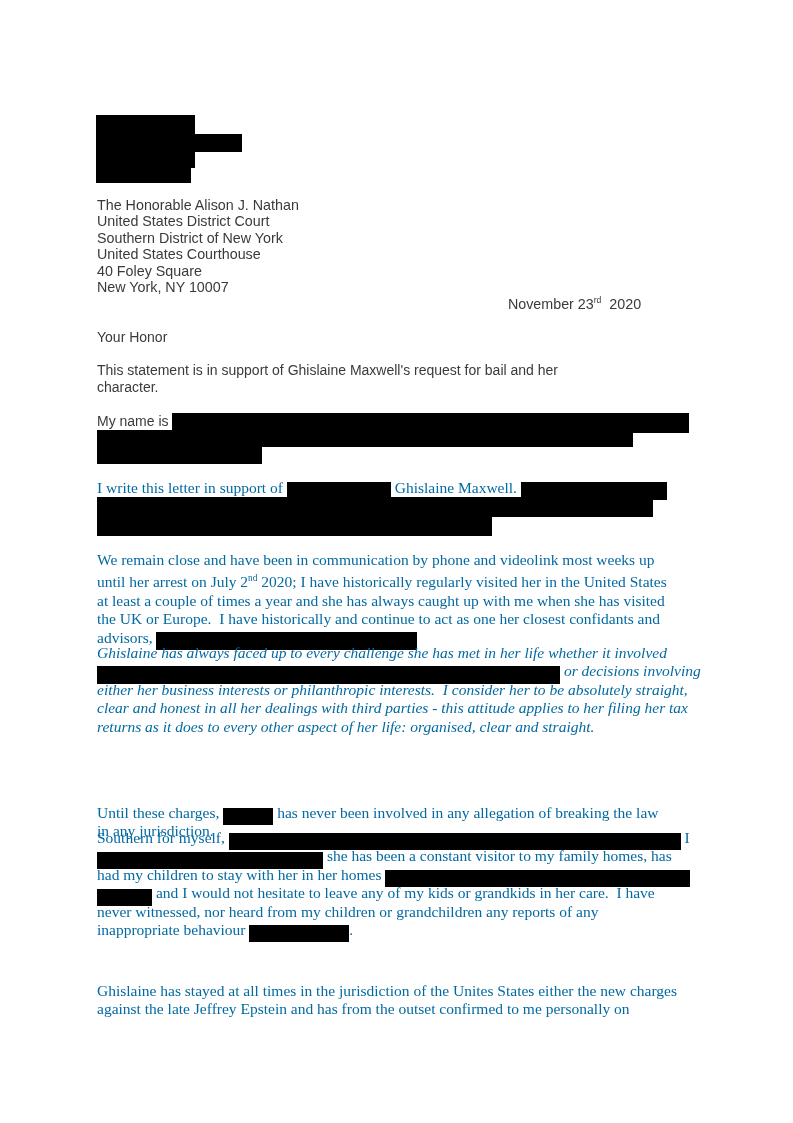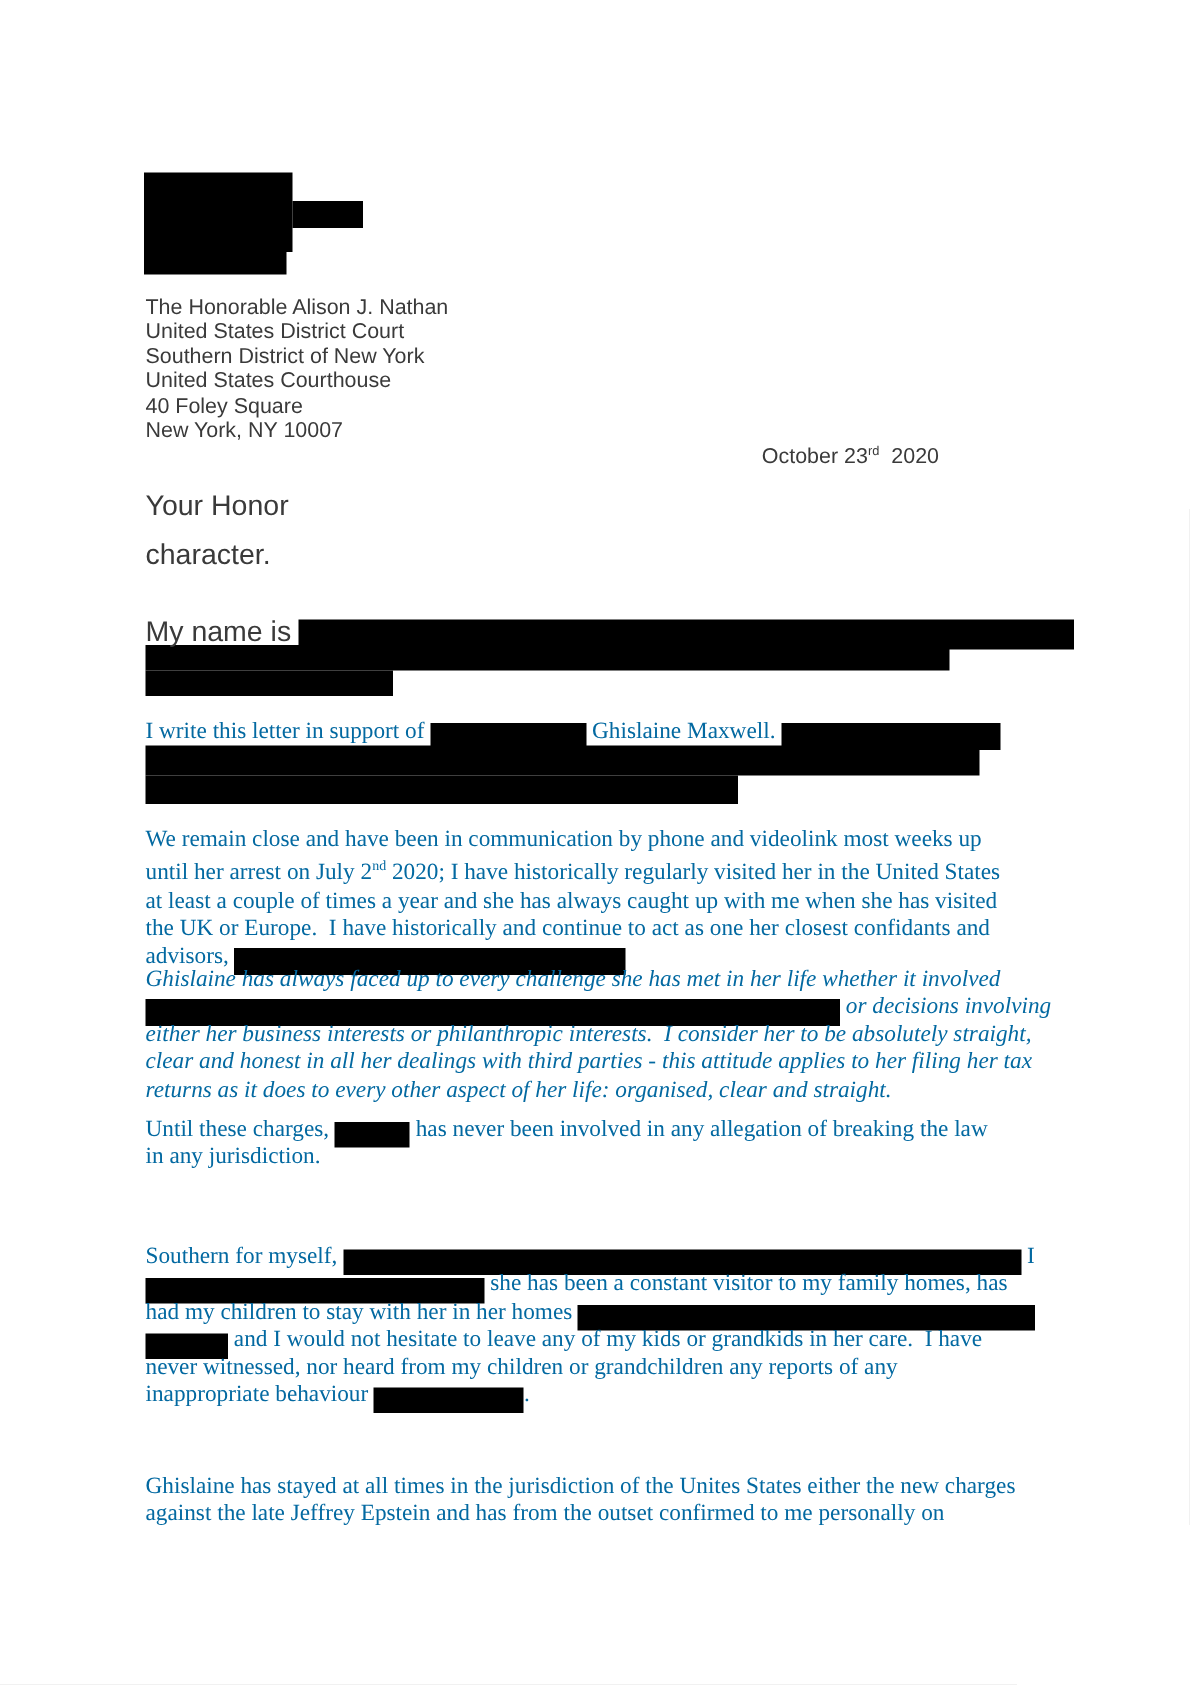--- a/index.html
+++ b/index.html
@@ -7,21 +7,21 @@
     position:relative;
     width:793px; height:1123px;
     margin:0 auto;
     background:#ffffff;
     overflow:hidden;
   }
   .sans { font-family:"Liberation Sans", sans-serif; color:#3a3a3a; }
   .serif { font-family:"Liberation Serif", serif; color:#0369a1; }
   .block { position:absolute; left:97px; }
   .line { white-space:pre; }
-  .sans .line { font-size:19px; line-height:17.2px; }
+  .sans .line { font-size:14px; line-height:17.2px; }
   .serif .line { font-size:15.5px; line-height:18.4px; }
   .addr .line { font-size:14.3px; line-height:16.4px; }
   sup { font-size:0.6em; vertical-align:super; letter-spacing:0; }
   .redact {
     display:inline-block;
     background:#000;
     vertical-align:bottom;
     margin-bottom:-3px;
   }
   .redact.rblock { display:block; vertical-align:initial; margin:0; }
@@ -42,29 +42,30 @@
   <div class="block sans addr" style="top:197px;">
     <div class="line">The Honorable Alison J. Nathan</div>
     <div class="line">United States District Court</div>
     <div class="line">Southern District of New York</div>
     <div class="line">United States Courthouse</div>
     <div class="line">40 Foley Square</div>
     <div class="line">New York, NY 10007</div>
   </div>
 
   <div class="date sans" style="left:492px;top:279px;">
-    <span>October 23</span><sup>rd</sup><span>  2020</span>
+    <span>November 23</span><sup>rd</sup><span>  2020</span>
   </div>
 
   <div class="block sans" style="top:329px;">
     <div class="line">Your Honor</div>
   </div>
 
   <div id="blocks-mount">
       <div class="block sans" style="top: 362px;">
+        <div class="line"><span>This statement is in support of Ghislaine Maxwell's request for bail and her</span></div>
         <div class="line"><span>character.</span></div>
       </div>
       <div class="block sans" style="top: 413px;">
         <div class="line"><span>My name is </span><span class="redact" style="width: 517px; height: 20px; background: rgb(0, 0, 0);"></span></div>
         <div class="line"><span class="redact rblock" style="width: 536px; height: 17px; background: rgb(0, 0, 0);"></span></div>
         <div class="line"><span class="redact rblock" style="width: 165px; height: 17px; background: rgb(0, 0, 0);"></span></div>
       </div>
       <div class="block serif" style="top: 479px;">
         <div class="line"><span>I write this letter in support of </span><span class="redact" style="width: 104px; height: 18px; background: rgb(0, 0, 0);"></span><span> Ghislaine Maxwell. </span><span class="redact" style="width: 146px; height: 18px; background: rgb(0, 0, 0);"></span></div>
         <div class="line"><span class="redact rblock" style="width: 556px; height: 20px; background: rgb(0, 0, 0);"></span></div>
@@ -77,21 +78,21 @@
         <div class="line"><span>the UK or Europe.  I have historically and continue to act as one her closest confidants and</span></div>
         <div class="line"><span>advisors, </span><span class="redact" style="width: 261px; height: 18px; background: rgb(0, 0, 0);"></span></div>
       </div>
       <div class="block serif" style="top: 644px; font-style: italic;">
         <div class="line"><span>Ghislaine has always faced up to every challenge she has met in her life whether it involved</span></div>
         <div class="line"><span class="redact" style="width: 463px; height: 18px; background: rgb(0, 0, 0);"></span><span> or decisions involving</span></div>
         <div class="line"><span>either her business interests or philanthropic interests.  I consider her to be absolutely straight,</span></div>
         <div class="line"><span>clear and honest in all her dealings with third parties - this attitude applies to her filing her tax</span></div>
         <div class="line"><span>returns as it does to every other aspect of her life: organised, clear and straight.</span></div>
       </div>
-      <div class="block serif" style="top: 744px;">
+      <div class="block serif" style="top: 804px;">
         <div class="line"><span>Until these charges, </span><span class="redact" style="width: 50px; height: 17px; background: rgb(0, 0, 0);"></span><span> has never been involved in any allegation of breaking the law</span></div>
         <div class="line"><span>in any jurisdiction.</span></div>
       </div>
       <div class="block serif" style="top: 829px;">
         <div class="line"><span>Southern for myself, </span><span class="redact" style="width: 452px; height: 17px; background: rgb(0, 0, 0);"></span><span> I</span></div>
         <div class="line"><span class="redact" style="width: 226px; height: 17px; background: rgb(0, 0, 0);"></span><span> she has been a constant visitor to my family homes, has</span></div>
         <div class="line"><span>had my children to stay with her in her homes </span><span class="redact" style="width: 305px; height: 17px; background: rgb(0, 0, 0);"></span></div>
         <div class="line"><span class="redact" style="width: 55px; height: 17px; background: rgb(0, 0, 0);"></span><span> and I would not hesitate to leave any of my kids or grandkids in her care.  I have</span></div>
         <div class="line"><span>never witnessed, nor heard from my children or grandchildren any reports of any</span></div>
         <div class="line"><span>inappropriate behaviour </span><span class="redact" style="width: 100px; height: 17px; background: rgb(0, 0, 0);"></span><span>.</span></div>

